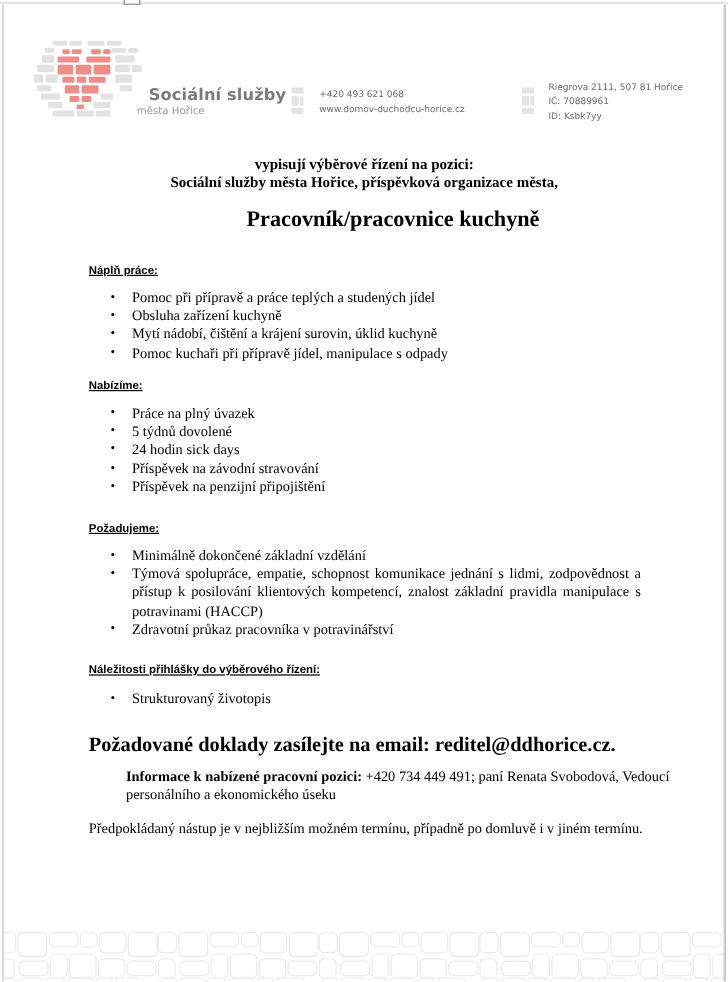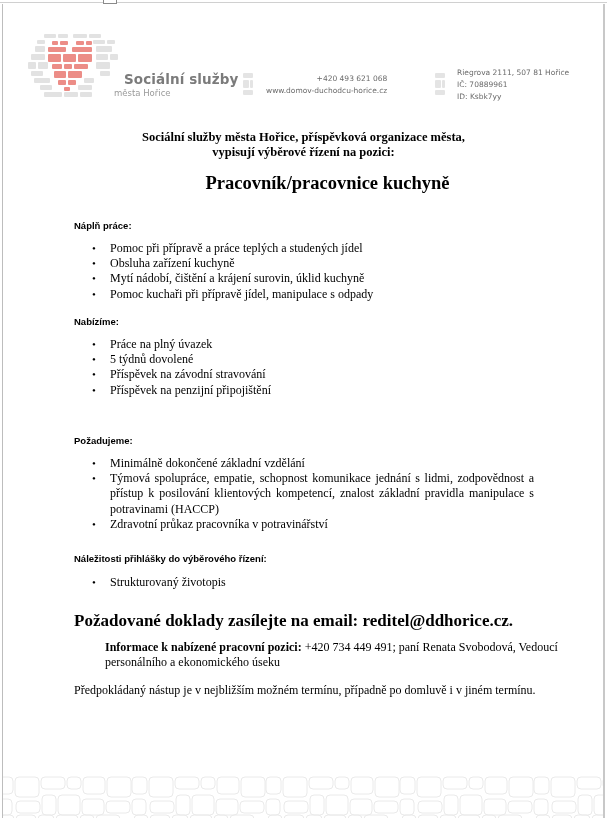--- a/index.html
+++ b/index.html
@@ -17,27 +17,27 @@
   .edge-top { position: absolute; left: 0; top: 2px; width: 607px; height: 1px; background: #d0d0d0; }
   .top-marker { position: absolute; left: 103px; top: 0; width: 12px; height: 3px; border: 1px solid #8a8a8a; border-top: none; background: #fff; }
 
   
   .logo { position: absolute; left: 28px; top: 32px; width: 92px; height: 68px; }
   .brand-title { position: absolute; left: 124px; top: 71px; font-family: "DejaVu Sans", sans-serif; font-size: 13.5px; color: #7b7b7b; font-weight: bold; letter-spacing: 0.1px; }
   .brand-sub { position: absolute; left: 114px; top: 88px; font-family: "DejaVu Sans", sans-serif; font-size: 8.5px; color: #9a9a9a; }
   .contact-icon { position: absolute; width: 10px; height: 26px; }
   .contact-icon i { position: absolute; background: #e4e4e4; display:block; border-radius:1px; }
   .contact-block { position: absolute; font-family: "DejaVu Sans", sans-serif; font-size: 7.5px; color: #6a6a6a; line-height: 12px; }
-  .c1 { left: 266px; top: 73px; text-align: right; }
+  .c1 { left: 266px; top: 73px; }
   .c2 { left: 457px; top: 67px; }
 
   
   .intro { position: absolute; left: 0; top: 130px; width: 607px; text-align: center; font-weight: bold; font-size: 12.5px; line-height: 15px; }
   .job-title { position: absolute; left: 0; top: 173px; width: 607px; text-align: center; font-weight: bold; font-size: 18.5px; margin-left: 24px; }
-  .section-head { position: absolute; left: 74px; font-family: "Liberation Sans", sans-serif; font-weight: bold; font-size: 9.5px; }
+  .section-head { position: absolute; left: 74px; font-family: "Liberation Sans", sans-serif; font-weight: bold; font-size: 9.5px; text-decoration: underline; }
   ul.blist { position: absolute; left: 74px; width: 460px; margin: 0; padding: 0; list-style: none; font-size: 12px; line-height: 15.2px; }
   ul.blist li { position: relative; padding-left: 36px; text-align: justify; }
   ul.blist li::before { content: "\2022"; position: absolute; left: 18px; top: 0; font-size: 11px; }
   .para { position: absolute; left: 74px; width: 462px; font-size: 12px; line-height: 15.2px; }
   .para b { font-weight: bold; }
   .email-line { font-weight: bold; font-size: 17px; }
 
   .footer-pattern { position: absolute; left: 3px; top: 775px; width: 600px; height: 43px; overflow: hidden; }
 </style>
 </head>
@@ -116,37 +116,38 @@
       <i style="left:7px;top:7px;width:3px;height:8px;"></i>
       <i style="left:0;top:17px;width:10px;height:5px;"></i>
   </div>
   <div class="contact-block c2">
     <div>Riegrova 2111, 507 81 Hořice</div>
     <div>IČ: 70889961</div>
     <div>ID: Ksbk7yy</div>
   </div>
 
   <div class="intro">
+    <div>vypisují výběrové řízení na pozici:</div>
     <div>Sociální služby města Hořice, příspěvková organizace města,</div>
-    <div>vypisují výběrové řízení na pozici:</div>
   </div>
   <div class="job-title">Pracovník/pracovnice kuchyně</div>
 
   <div class="section-head" style="top:220px;">Náplň práce:</div>
   <ul class="blist" style="top:241px;">
     <li>Pomoc při přípravě a práce teplých a studených jídel</li>
     <li>Obsluha zařízení kuchyně</li>
     <li>Mytí nádobí, čištění a krájení surovin, úklid kuchyně</li>
     <li>Pomoc kuchaři při přípravě jídel, manipulace s odpady</li>
   </ul>
 
   <div class="section-head" style="top:316px;">Nabízíme:</div>
   <ul class="blist" style="top:337px;">
     <li>Práce na plný úvazek</li>
     <li>5 týdnů dovolené</li>
+    <li>24 hodin sick days</li>
     <li>Příspěvek na závodní stravování</li>
     <li>Příspěvek na penzijní připojištění</li>
   </ul>
 
   <div class="section-head" style="top:435px;text-align:center;">Požadujeme:</div>
   <ul class="blist" style="top:456px;">
     <li>Minimálně dokončené základní vzdělání</li>
     <li>Týmová spolupráce, empatie, schopnost komunikace jednání s lidmi, zodpovědnost a přístup k posilování klientových kompetencí, znalost základní pravidla manipulace s potravinami (HACCP)</li>
     <li>Zdravotní průkaz pracovníka v potravinářství</li>
   </ul>

